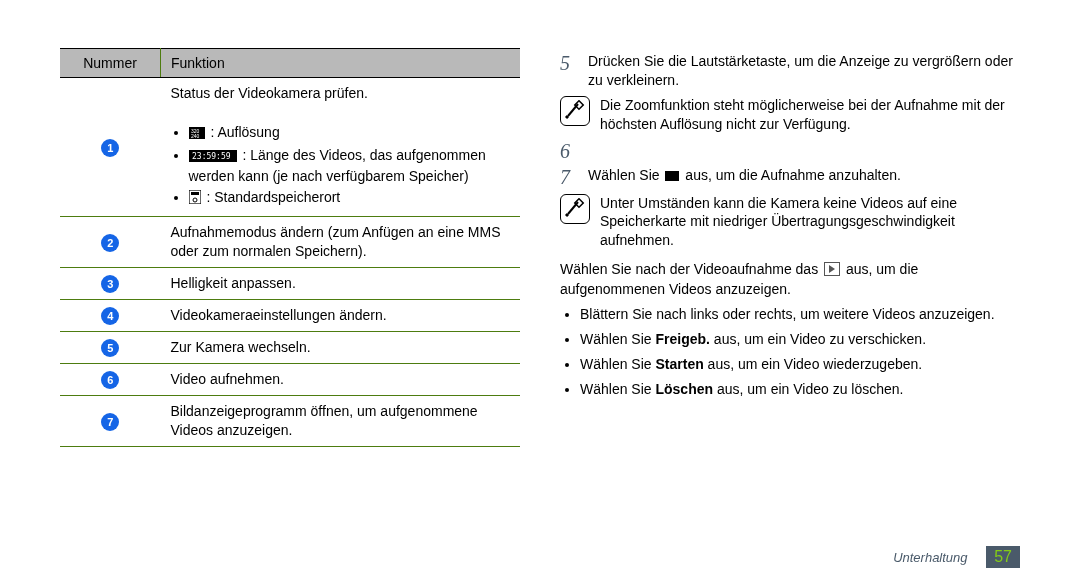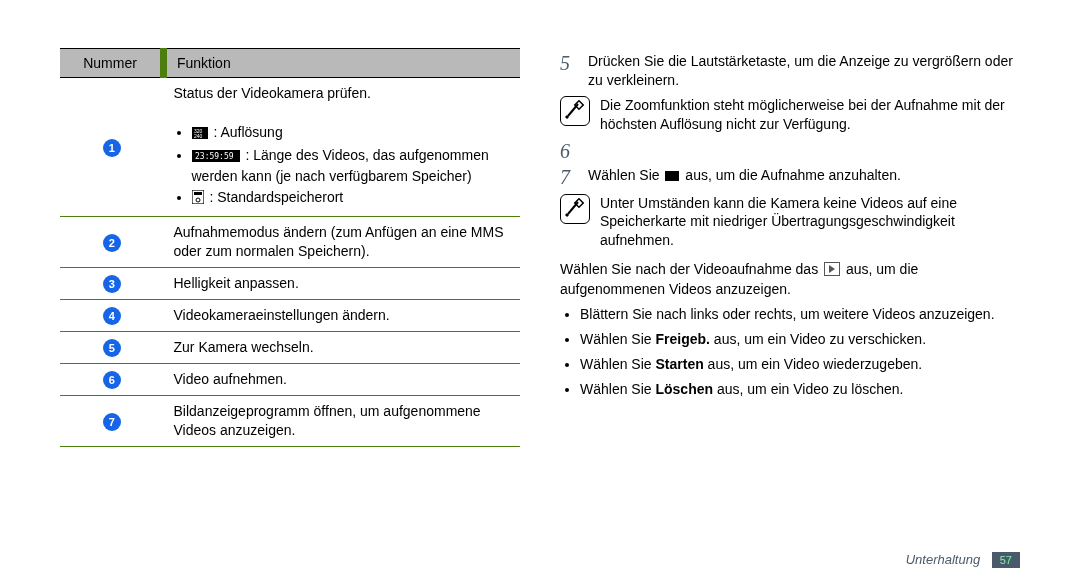--- a/index.html
+++ b/index.html
@@ -33,21 +33,21 @@
   }
   th {
     background: #b9b9b9;
     font-weight: normal;
     text-align: left;
     padding: 6px 10px;
     border-top: 1px solid #000;
     border-bottom: 1px solid #000;
   }
   th:first-child {
-    border-right: 7px solid #4d7c0f;
+    border-right: 1px solid #4d7c0f;
     width: 80px;
     text-align: center;
     margin-left: 39px;
   }
   td {
     padding: 6px 10px;
     border-bottom: 1px solid #4d7c0f;
     vertical-align: middle;
     line-height: 1.35;
   }
@@ -170,29 +170,29 @@
   }
   .footer {
     position: absolute;
     right: 60px;
     bottom: 18px;
     font-size: 13px;
   }
   .footer-section {
     font-style: italic;
     color: #4a5a6a;
-    margin-right: 8px;
+    margin-right: 15px;
   }
   .footer-page {
     display: inline-block;
     background: #4a5a6a;
-    color: #86efac;
+    color: #84cc16;
     padding: 2px 8px;
     font-style: normal;
-    font-size: 11px;
+    font-size: 16px;
   }
 </style>
 </head>
 <body>
 
 <div class="page">
 
   <div class="col">
     <table>
       <thead>

